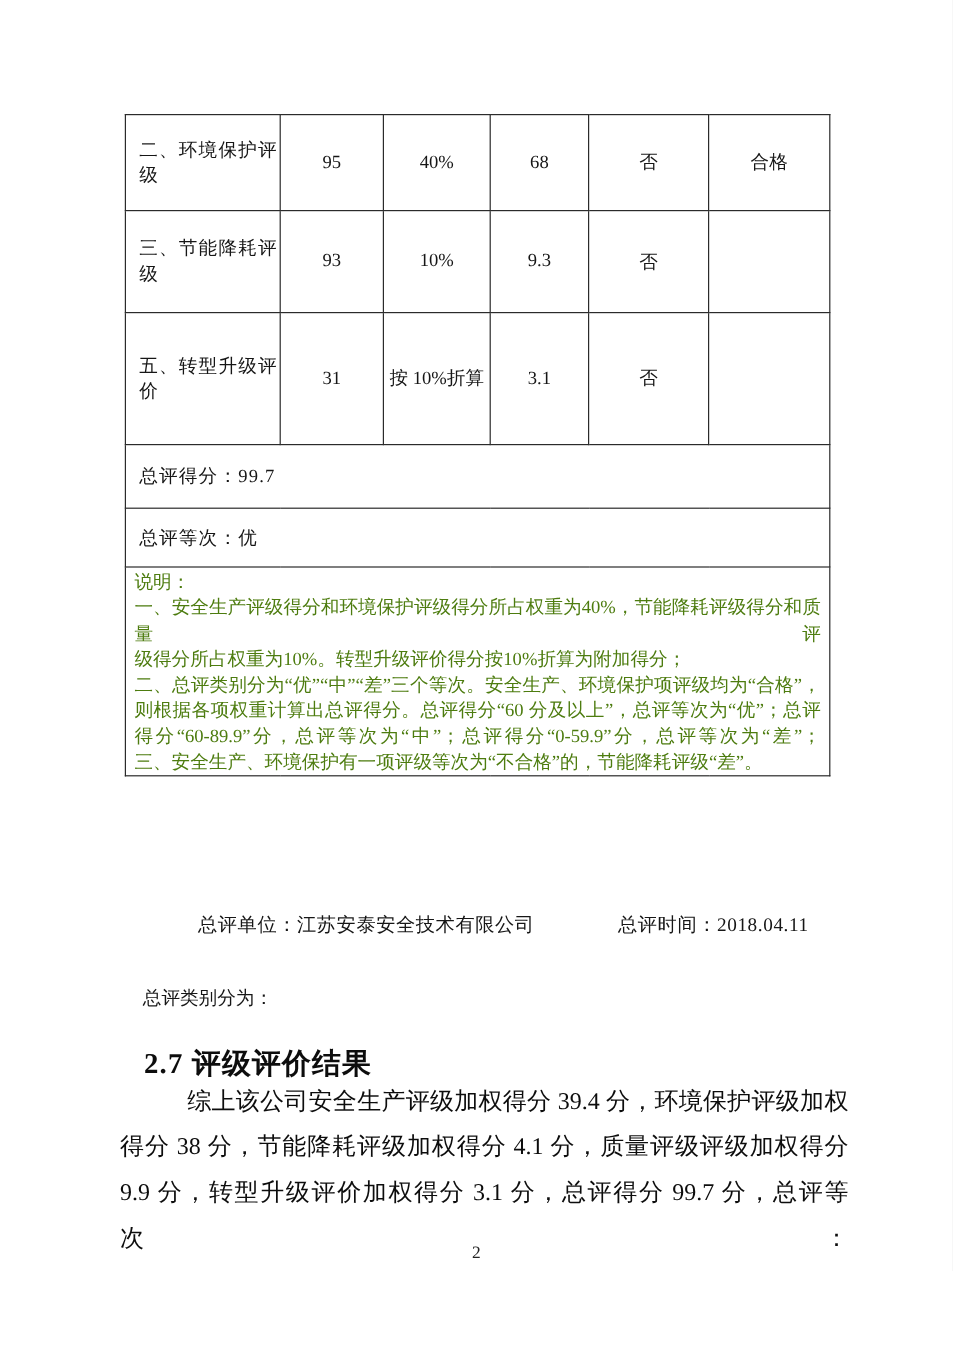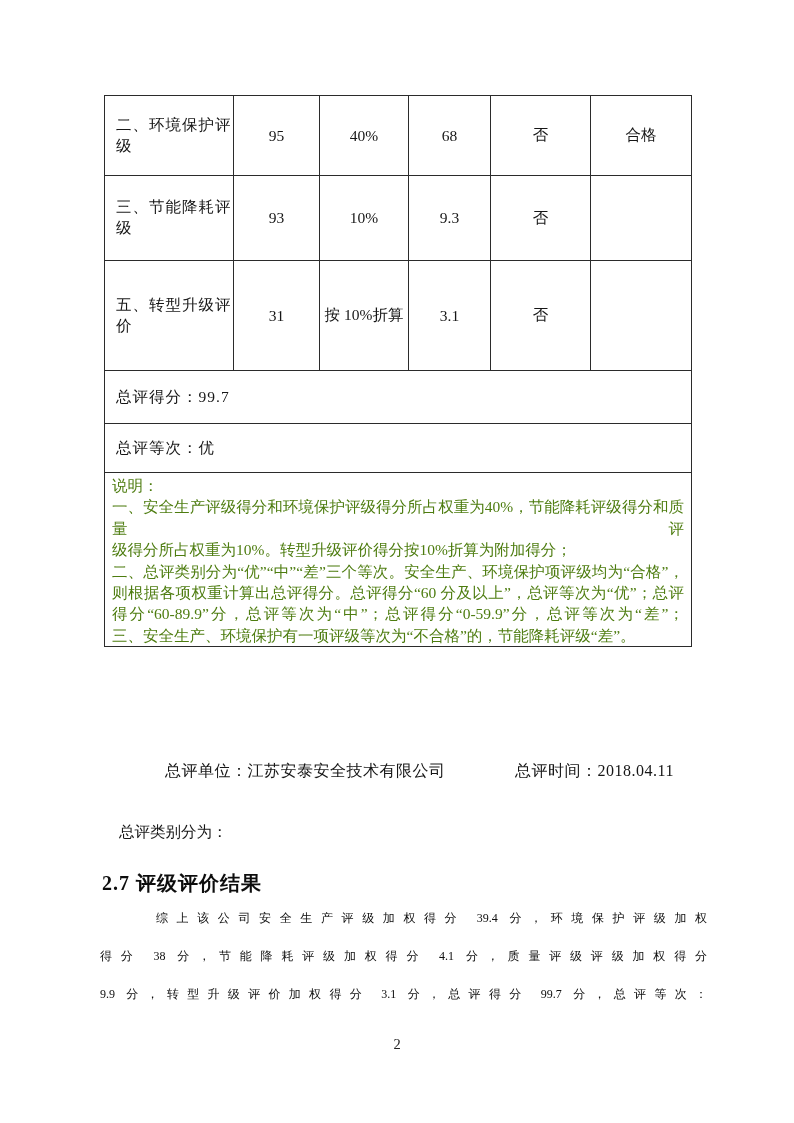--- a/index.html
+++ b/index.html
@@ -45,26 +45,26 @@
   .note-line { text-align:left; color:#4d7c0f; }
   .note-line:nth-child(2),
   .note-line:nth-child(4),
   .note-line:nth-child(5),
   .note-line:nth-child(6) { text-align:justify; text-align-last:justify; }
   .footer-line { position:absolute; top:761px; left:0; width:100%; font-size:16px; color:#161616; }
   .footer-unit { position:absolute; left:117px; top:0; letter-spacing:0.5px;margin-left:48px; }
   .footer-time { position:absolute; left:515px; top:0; letter-spacing:0.5px; }
   .signature { position:absolute; left:119px; top:822px; font-size:15.5px; color:#161616; }
   .section-heading {
-    position:absolute; left:102px; top:870px;
-    font-size:20px; font-weight:bold; letter-spacing:1px; color:#0d0d0d;
+    position:absolute; left:120px; top:870px;
+    font-size:24px; font-weight:bold; letter-spacing:1px; color:#0d0d0d;
   }
   .result-para {
     position:absolute; left:100px; top:899px; width:607px;
-    font-size:12px; line-height:38px; color:#0d0d0d;
+    font-size:20px; line-height:38px; color:#0d0d0d;
   }
   .para-line { text-align:justify; text-align-last:justify; }
   .para-line:first-child { text-indent:56px; }
   .page-number {
     position:absolute; left:0; top:1036px; width:100%;
     text-align:center; font-size:14.5px; color:#222;
   }
 </style>
 </head>
 <body>

